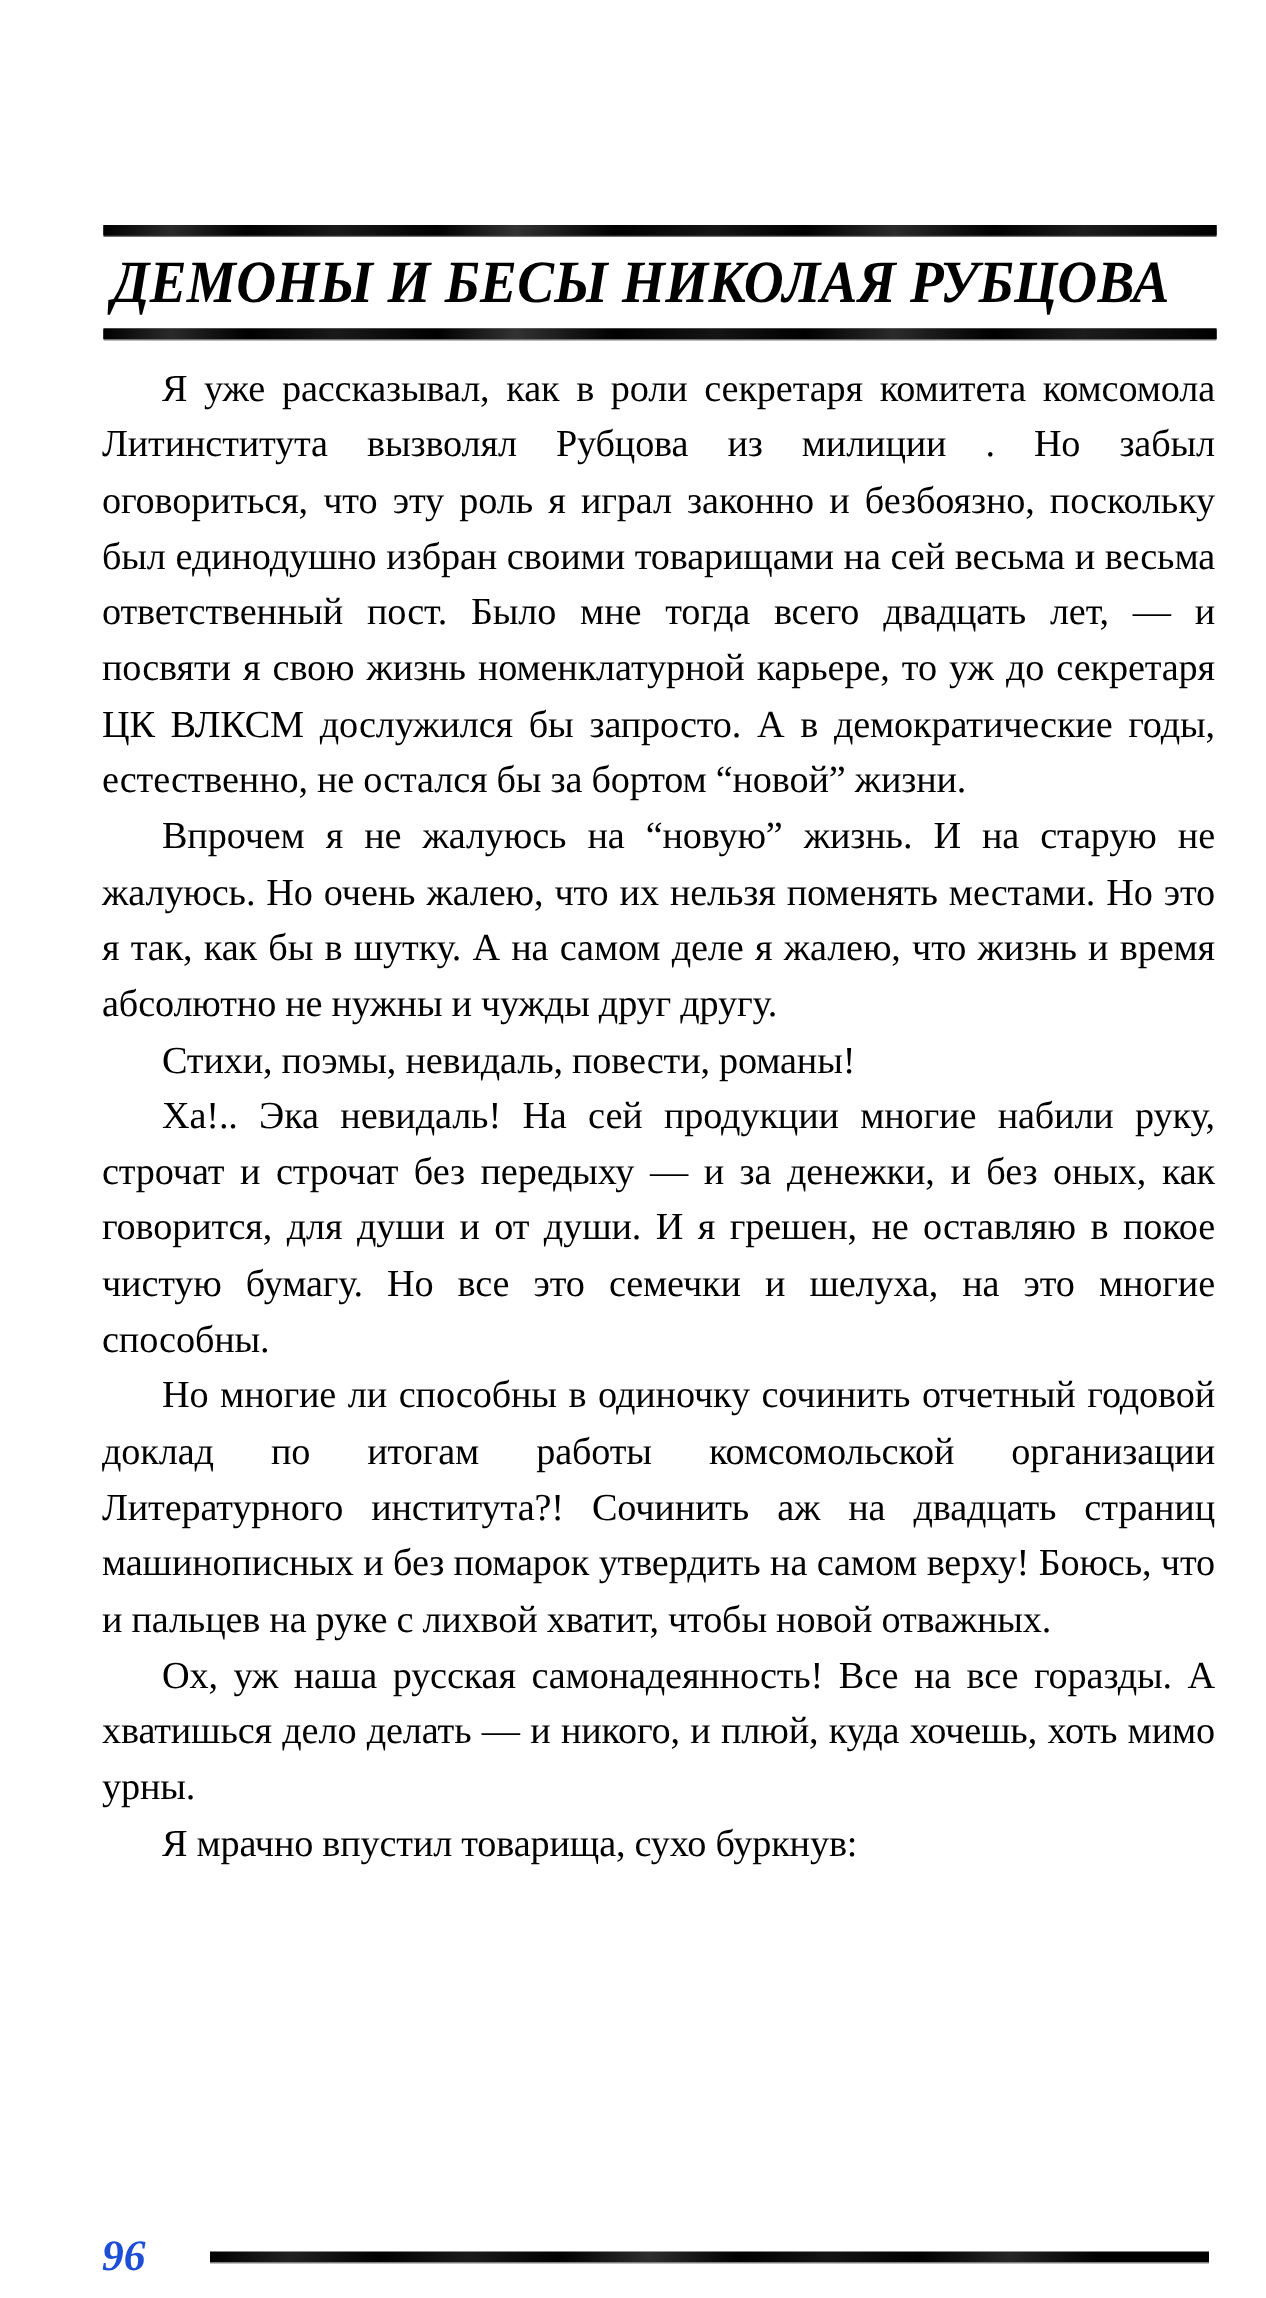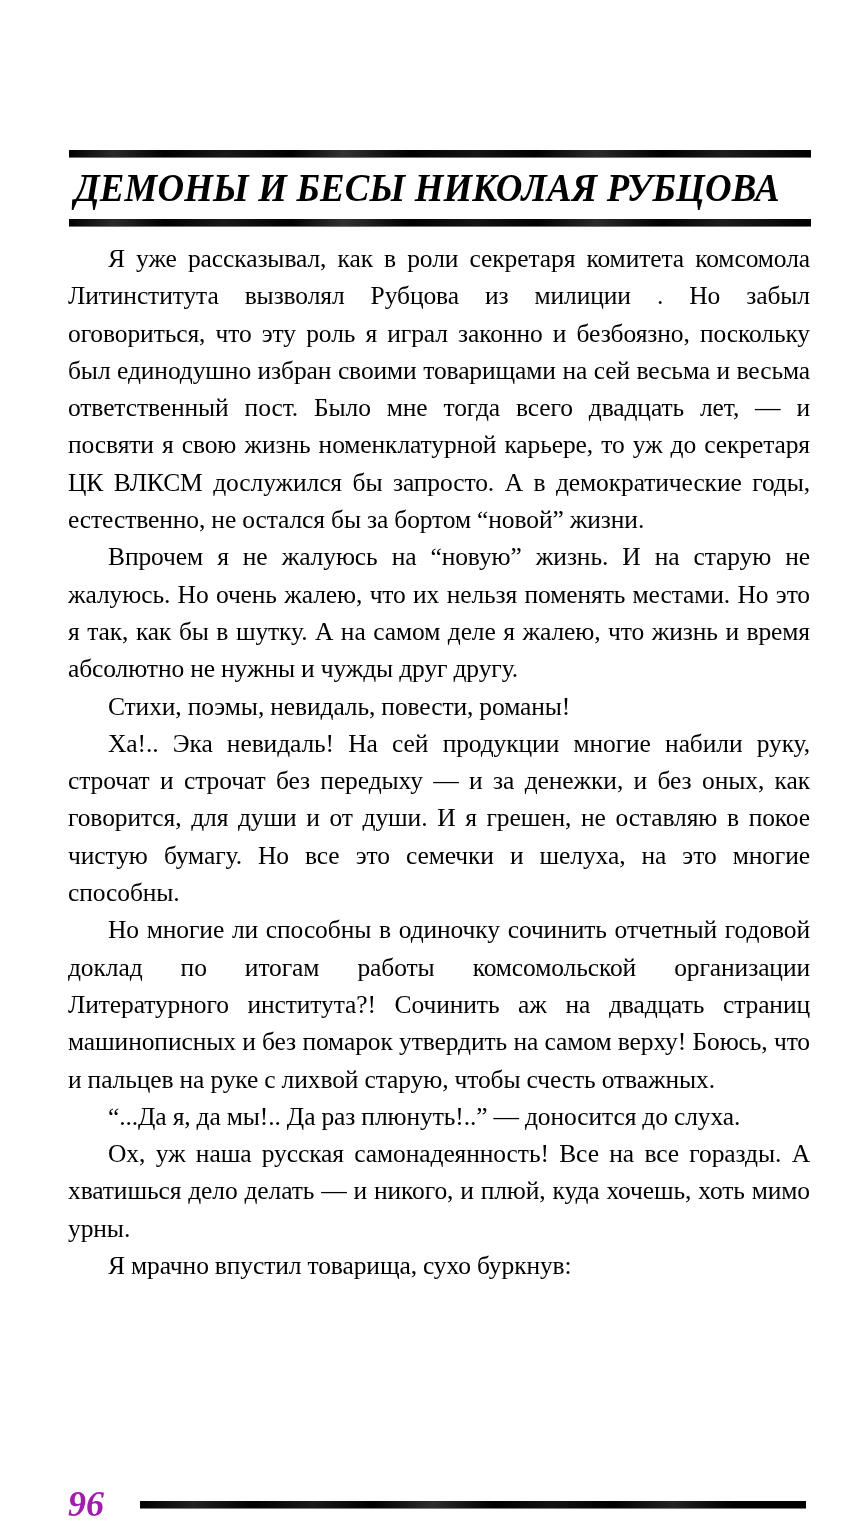--- a/index.html
+++ b/index.html
@@ -93,25 +93,25 @@
     width: 742px;
     height: 40px;
     display: flex;
     align-items: center;
   }
 
   .folio {
     font-family: "Liberation Serif", "DejaVu Serif", serif;
     font-style: italic;
     font-weight: bold;
-    font-size: 36px;
+    font-size: 29px;
     line-height: 31px;
     width: 72px;
     flex: 0 0 72px;
-    color: #a21caf;
+    color: #1d4ed8;
   }
 
   .footer-rule {
     flex: 1 1 auto;
     height: 7px;
     margin-left: 0px;
     margin-right: 4px;
     background-image: linear-gradient(90deg,
         #000 0%, #222 8%, #000 17%, #1b1b1b 26%, #000 35%,
         #2e2e2e 44%, #000 53%, #141414 62%, #000 71%,
@@ -128,22 +128,21 @@
     <div class="rule-thick rule-gap-top"></div>
     <div class="title-text">ДЕМОНЫ И БЕСЫ НИКОЛАЯ РУБЦОВА</div>
     <div class="rule-thick rule-gap-bottom"></div>
   </div>
 
   <div class="body-text">
     <p class="para">Я уже рассказывал, как в роли секретаря комитета комсомола  Литинститута вызволял Рубцова из милиции . Но забыл оговориться, что эту роль я играл законно и безбоязно, поскольку был единодушно избран своими товарищами на сей весьма и весьма ответственный пост. Было мне тогда всего двадцать лет, — и посвяти я свою жизнь номенклатурной карьере, то уж до секретаря ЦК ВЛКСМ дослужился бы запросто. А в демократические годы, естественно, не  остался бы за бортом “новой” жизни.</p>
     <p class="para">Впрочем я не жалуюсь на “новую” жизнь. И на старую не жалуюсь. Но очень жалею, что их нельзя поменять местами. Но это я так, как бы в шутку. А на самом деле я жалею, что жизнь и время абсолютно не нужны и чужды друг другу.</p>
     <p class="para no-justify">Стихи, поэмы, невидаль, повести, романы!</p>
     <p class="para">Ха!.. Эка невидаль! На сей продукции многие набили руку, строчат и строчат без передыху — и за денежки, и без оных, как говорится, для души и от души. И я грешен, не оставляю в покое чистую бумагу. Но все это семечки и шелуха, на это многие способны.</p>
-    <p class="para">Но многие ли способны в одиночку сочинить отчетный годовой доклад по итогам работы комсомольской организации Литературного института?! Сочинить аж на двадцать страниц машинописных и без помарок утвердить на самом верху! Боюсь, что и пальцев на руке с лихвой старую, чтобы счесть отважных.</p>
-    <p class="para">“...Да я,  да мы!.. Да раз плюнуть!..” — доносится до слуха.</p>
+    <p class="para">Но многие ли способны в одиночку сочинить отчетный годовой доклад по итогам работы комсомольской организации Литературного института?! Сочинить аж на двадцать страниц машинописных и без помарок утвердить на самом верху! Боюсь, что и пальцев на руке с лихвой хватит, чтобы новой отважных.</p>
     <p class="para">Ох, уж наша русская самонадеянность! Все на все горазды. А хватишься дело делать — и никого, и плюй, куда хочешь, хоть мимо урны.</p>
     <p class="para no-justify">Я мрачно впустил товарища, сухо буркнув:</p>
   </div>
 
   <div class="footer">
     <div class="folio">96</div>
     <div class="footer-rule"></div>
   </div>
 
 </div>

